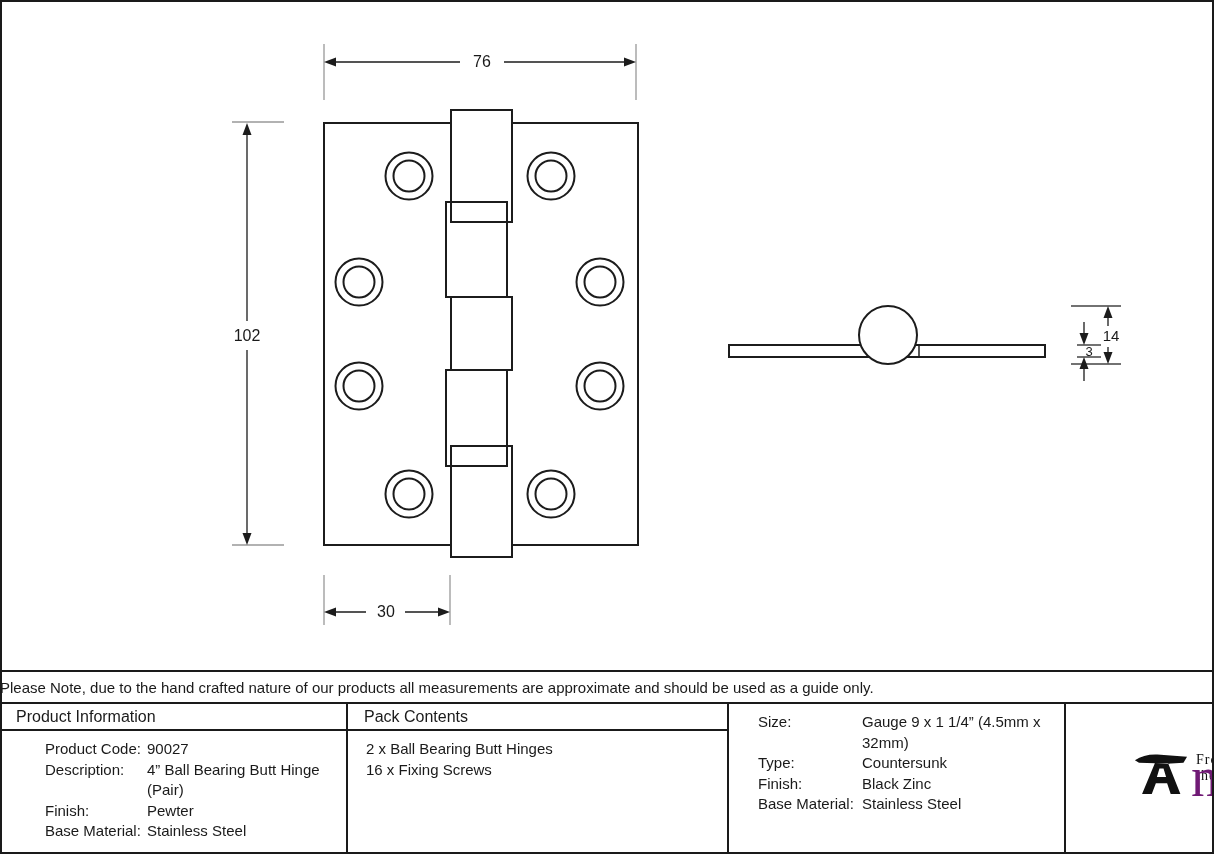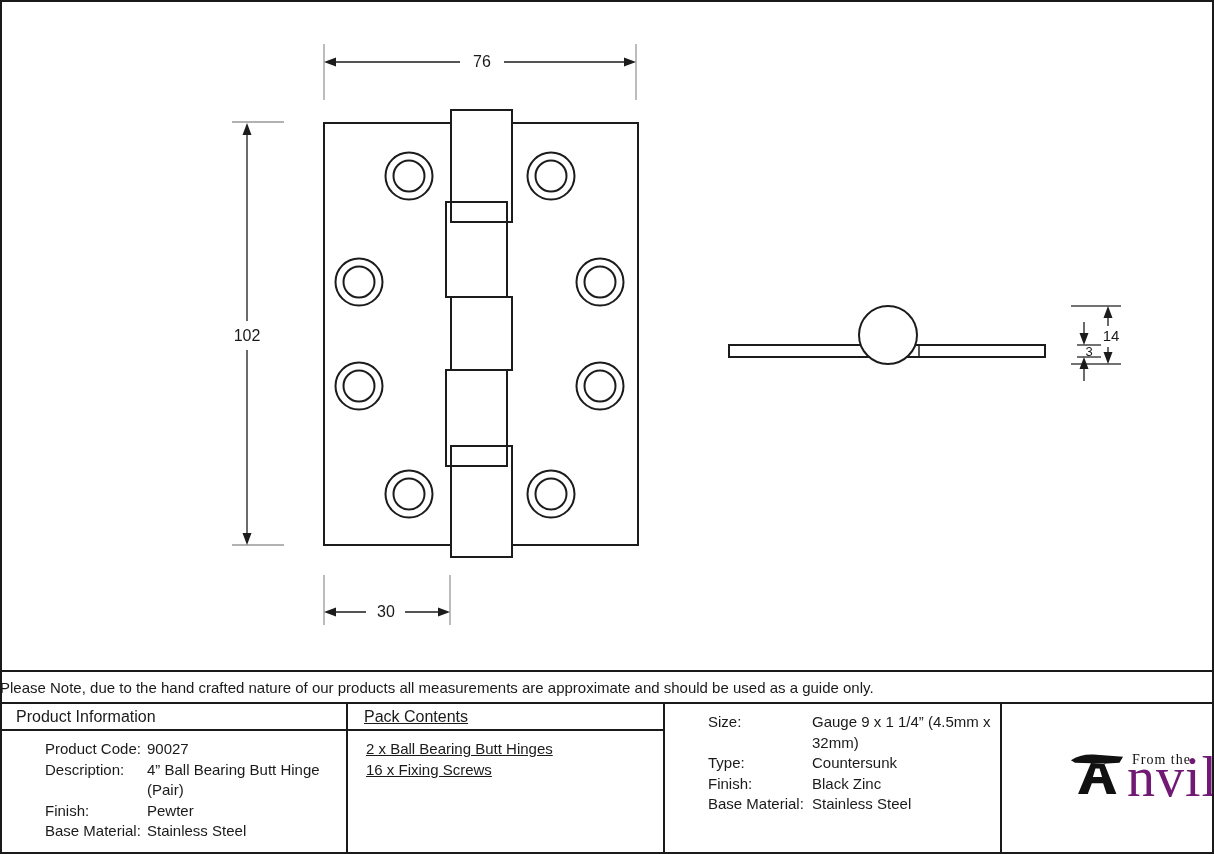--- a/index.html
+++ b/index.html
@@ -10,29 +10,29 @@
   .outer-border{position:absolute;inset:0;border:2px solid #1a1a1a;pointer-events:none;z-index:50;}
   .drawing{position:absolute;top:0;left:0;}
   .note-row{
     position:absolute;left:0;top:670px;width:1214px;height:34px;box-sizing:border-box;
     border-top:2px solid #1a1a1a;border-bottom:2px solid #1a1a1a;
     display:flex;align-items:center;font-size:15px;background:#fff;
   }
   .spec-table{position:absolute;left:0;top:704px;width:1214px;height:150px;display:flex;}
   .col{box-sizing:border-box;height:100%;}
   .c1{width:348px;border-right:2px solid #1a1a1a;}
-  .c2{width:317px;border-right:2px solid #1a1a1a;text-decoration:underline;}
+  .c2{width:381px;border-right:2px solid #1a1a1a;}
   .c3{width:337px;border-right:2px solid #1a1a1a;}
   .c4{flex:1;position:relative;margin-left:41px;}
   .cell-header{
     height:27px;box-sizing:border-box;border-bottom:2px solid #1a1a1a;
     display:flex;align-items:center;padding-left:16px;font-size:16px;
   }
   .cell-body{padding:8px 0 0 16px;font-size:15px;line-height:20.5px;}
-  .c3 .cell-body{padding-left:14px;}
+  .c3 .cell-body{padding-left:0;}
   .c2 .cell-body{padding-left:18px;}
   .kv-row{display:flex;margin-left:29px;}
   .c1 .kv-label{width:102px;flex-shrink:0;}
   .c3 .kv-label{width:104px;flex-shrink:0;}
   .list-item{display:block;}
   
   .logo-box{position:absolute;left:0;top:0;width:100%;height:100%;}
   .anvil-icon{position:absolute;left:21px;top:46px;width:68px;height:46px;}
   .logo-tagline{
     position:absolute;left:89px;top:48px;font-family:"Liberation Serif",serif;

